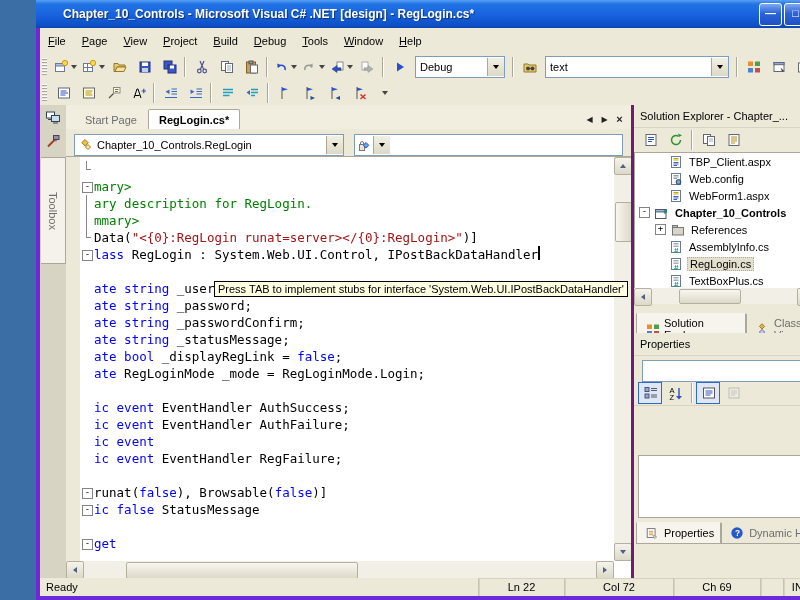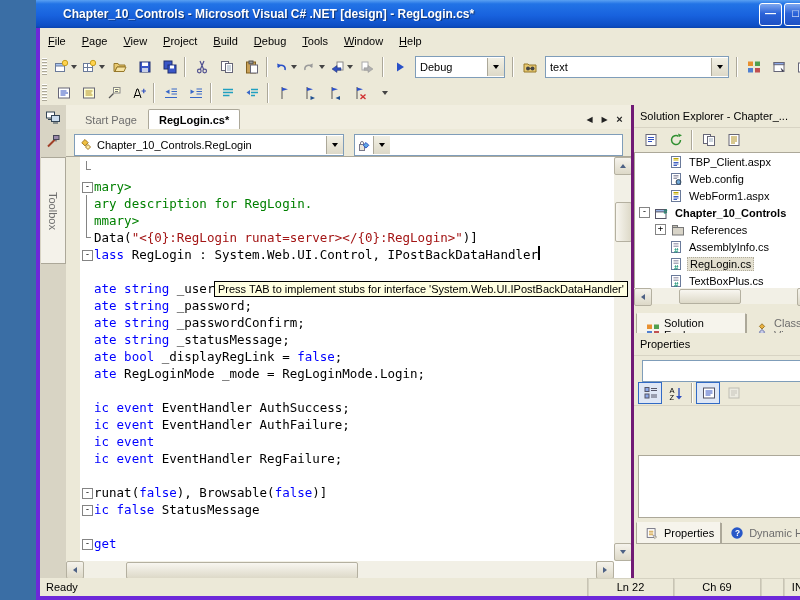--- a/index.html
+++ b/index.html
@@ -752,18 +752,19 @@
               </svg></span>
           <span>Dynamic Help</span>
         </div>
       </div>
     </div>
   </div>
 
   <div id="statusbar">
     <div class="sb-cell sb-msg">Ready</div>
     <div class="sb-cell" style="width:85px">Ln 22</div>
+    <div class="sb-cell" style="width:108px">Col 72</div>
     <div class="sb-cell" style="width:86px">Ch 69</div>
     <div class="sb-cell" style="width:22px"></div>
     <div class="sb-cell" style="width:34px">INS</div>
     <div id="grip"></div>
   </div>
 </div>
 
 </body></html>

